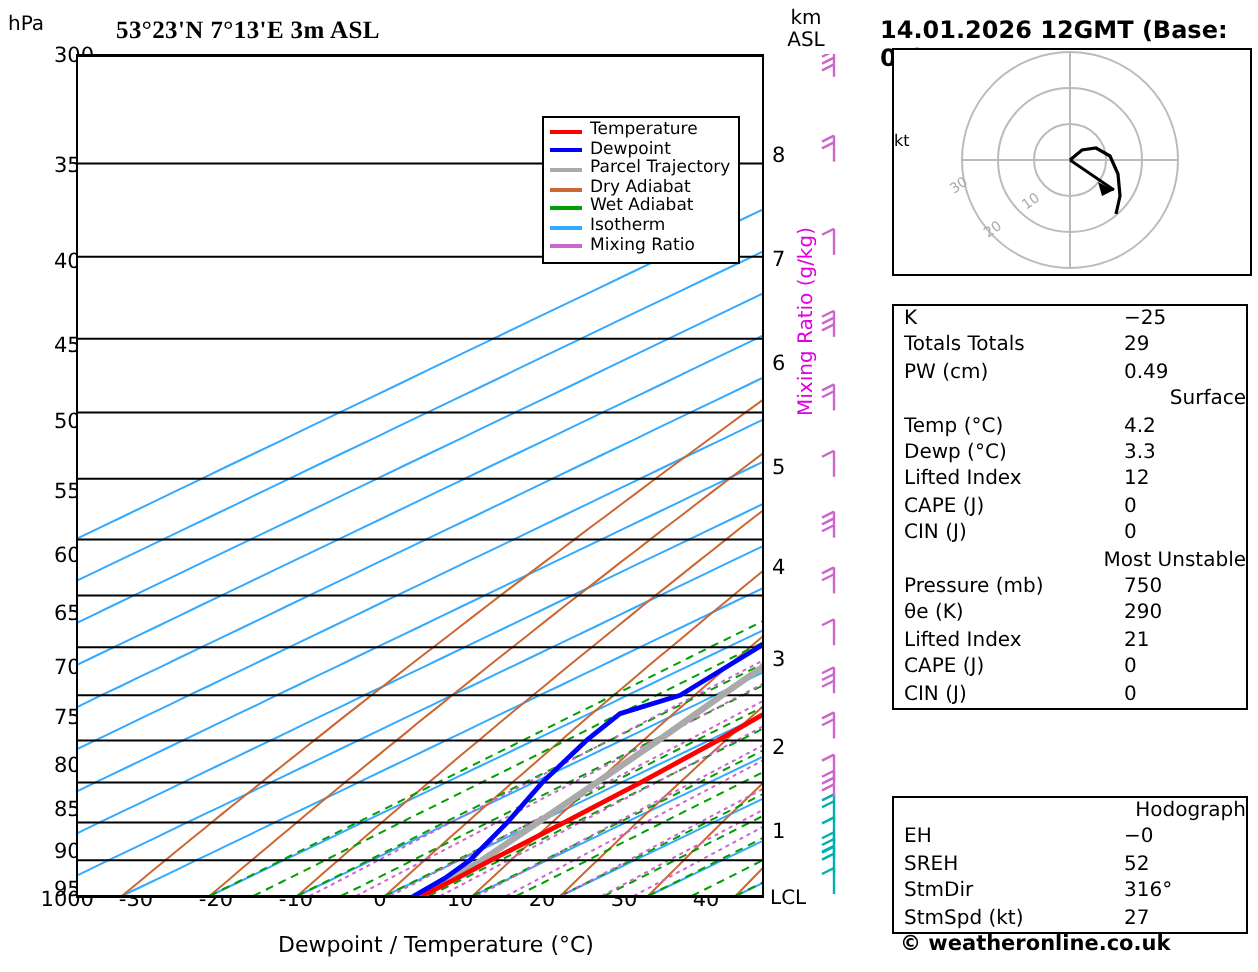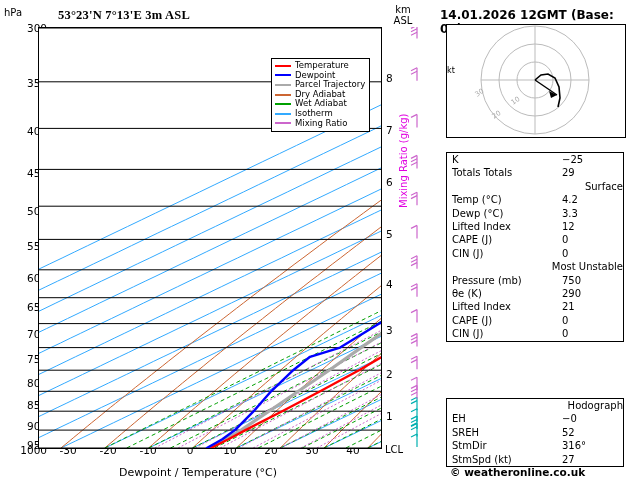--- a/index.html
+++ b/index.html
@@ -10,21 +10,21 @@
   #skewt{position:absolute;left:0;top:0;width:432px;height:410px;}
   #plot{position:absolute;left:38px;top:27px;width:344px;height:422px;border:1px solid #000;box-sizing:border-box;overflow:hidden;background:#fff;}
   #plotsvg{position:absolute;left:0;top:0;}
 
   .hpa-label{position:absolute;left:4px;top:7px;font-size:10px;color:#000;}
   .title{position:absolute;left:58px;top:8px;font-size:12.5px;color:#000;font-weight:bold;letter-spacing:.2px;font-family:Liberation Serif, serif;}
   .km-label{position:absolute;left:389px;top:4px;font-size:10px;color:#000;text-align:center;width:28px;line-height:11px;}
 
   .ytick{position:absolute;right:385px;font-size:10.5px;color:#000;text-align:right;width:30px;}
   .xtick{position:absolute;top:444px;font-size:10.5px;color:#000;text-align:center;width:36px;}
-  .xaxis-title{position:absolute;left:48px;top:466px;width:300px;text-align:center;font-size:11px;color:#000;}
+  .xaxis-title{position:absolute;left:68px;top:466px;width:300px;text-align:center;font-size:11px;color:#000;}
 
   .kmtick{position:absolute;left:386px;font-size:10.5px;color:#000;}
   .lcl{position:absolute;left:385px;top:444px;font-size:10px;color:#000;}
 
   .mixlabel{position:absolute;left:398px;top:208px;font-size:10px;color:#e000e0;
     transform:rotate(-90deg);transform-origin:0 0;white-space:nowrap;}
 
   
   .legend{position:absolute;left:232px;top:30px;background:#fff;border:1px solid #000;padding:2px 4px 3px 3px;font-size:8.5px;line-height:9.6px;}
   .legend .row{display:flex;align-items:center;height:9.6px;}
@@ -329,20 +329,24 @@
 
     <div class="table" id="tbl1">
       <div class="trow">
           <span>K</span>
           <span class="v">−25</span>
         </div>
       <div class="trow">
           <span>Totals Totals</span>
           <span class="v">29</span>
         </div>
+      <div class="trow">
+          <span>PW (cm)</span>
+          <span class="v">0.49</span>
+        </div>
 
       <div class="sechead">Surface</div>
       <div class="trow">
           <span>Temp (°C)</span>
           <span class="v">4.2</span>
         </div>
       <div class="trow">
           <span>Dewp (°C)</span>
           <span class="v">3.3</span>
         </div>

